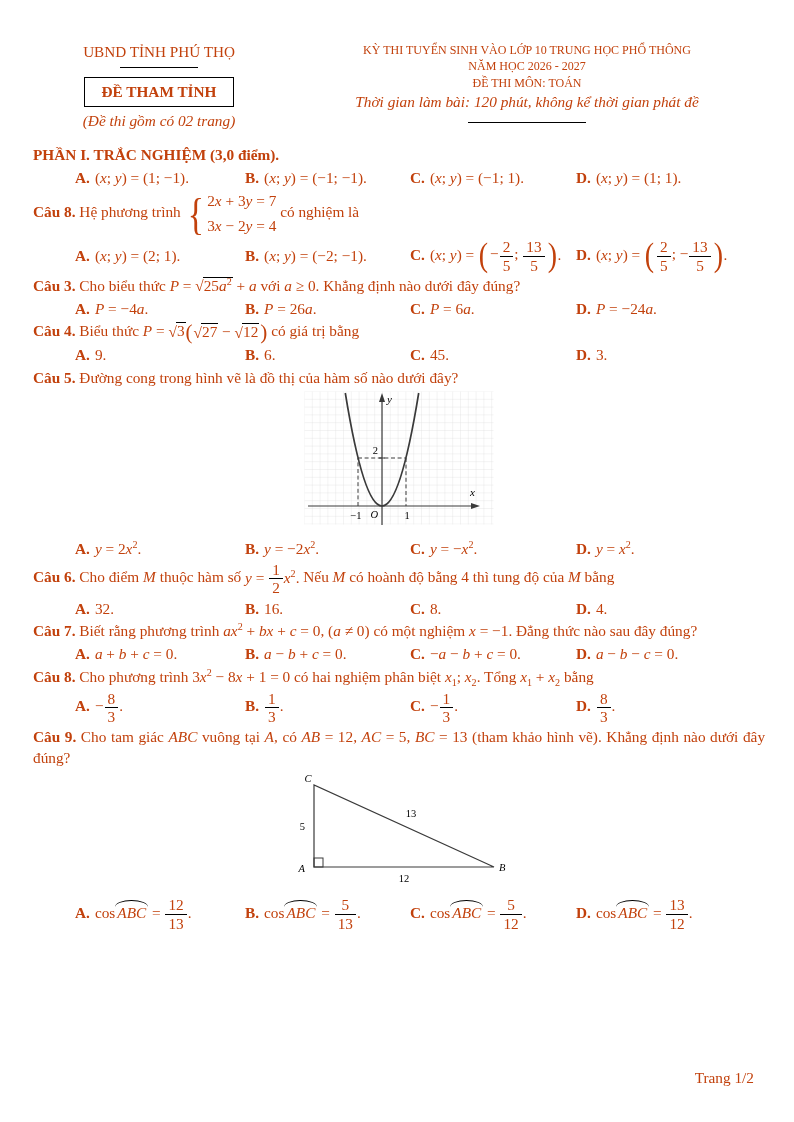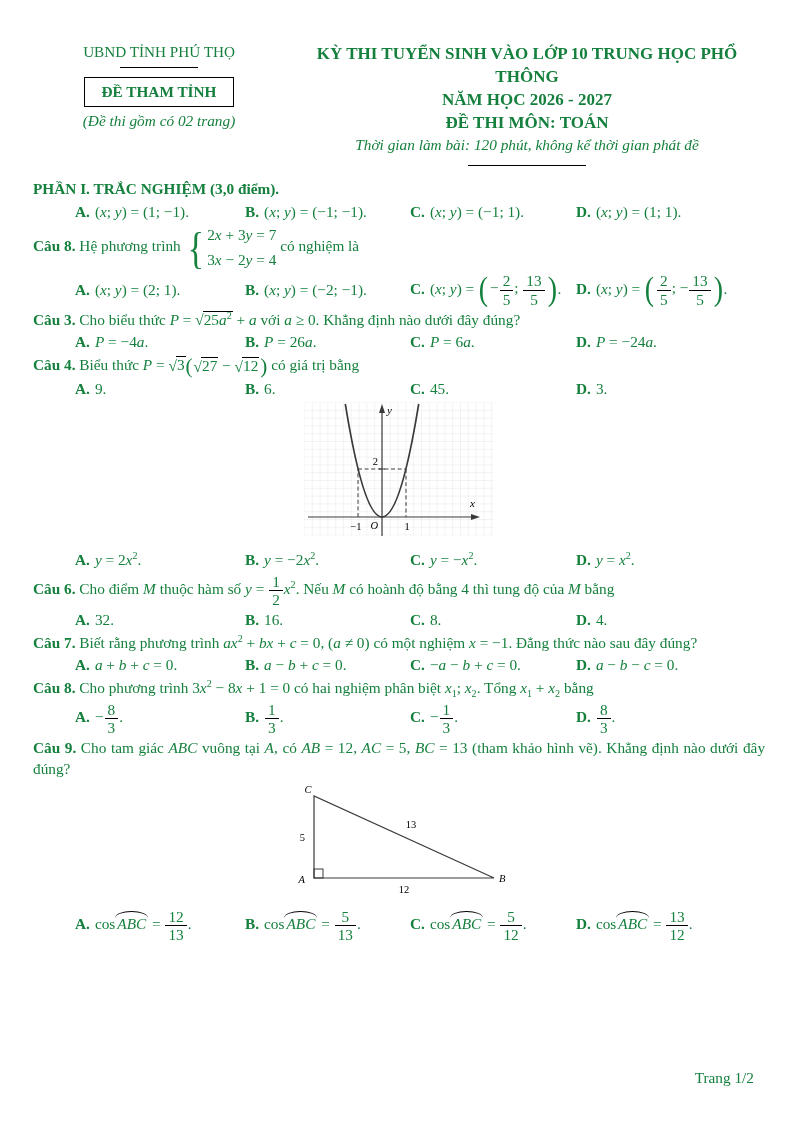--- a/index.html
+++ b/index.html
@@ -1,30 +1,30 @@
 <!DOCTYPE html>
 <html><head>
 <meta charset="utf-8">
 <style>
   html,body{margin:0;padding:0;background:#ffffff;}
   .page{
     width:794px;height:1122px;box-sizing:border-box;background:#fff;
-    font-family:"Liberation Serif", serif;font-size:15.3px;line-height:1.36;color:#15803d;
+    font-family:"Liberation Serif", serif;font-size:15.3px;line-height:1.36;color:#c2410c;
     padding:42px 29px 30px 33px;position:relative;overflow:hidden;
   }
   
   .hdr{display:flex;}
   .hdr-left{width:252px;flex-shrink:0;text-align:center;}
   .hdr-right{flex:1;text-align:center;padding-left:4px;}
   .h-l1{font-size:15.2px;}
   .h-l2{font-weight:bold;font-size:15.2px;}
   .h-rule{width:78px;border-top:1.4px solid #000;margin:4px auto 7px;}
   .h-box{display:inline-block;border:1.7px solid #000;font-weight:bold;padding:4px 16px;margin:2px 0 4px;}
   .h-note{font-style:italic;}
-  .h-r1,.h-r2,.h-r3{font-weight:bold;font-size:17px;}
+  .h-r1,.h-r2,.h-r3{font-weight:normal;font-size:12px;}
   .h-r4{font-style:italic;margin-top:1px;}
   .h-rule2{width:118px;border-top:1.4px solid #000;margin:9px auto 0;}
   
   .sec-title{font-weight:bold;margin-top:13px;}
   .sec-instr{font-style:italic;text-align:justify;}
   .q{margin:0 0 1px 0;}
   .stem{margin:2px 0;text-align:justify;}
   .q-label{font-weight:bold;}
   .opts{display:grid;grid-template-columns:170px 165px 166px 1fr;margin:2px 0 2px 42px;align-items:center;}
   .opt{white-space:nowrap;}
@@ -144,20 +144,21 @@
 
   <span class="opt"><b class="opt-key">B.</b><span class="opt-body">6.</span></span>
 
   <span class="opt"><b class="opt-key">C.</b><span class="opt-body">45.</span></span>
 
   <span class="opt"><b class="opt-key">D.</b><span class="opt-body">3.</span></span>
 </div>
   </section>
 
   <section class="q">
+    <p class="stem"><b class="q-label">Câu 5.</b> <span class="stem-body"><span class="seg-text">Đường cong trong hình vẽ là đồ thị của hàm số nào dưới đây?</span></span></p>
     <div class="fig fig-slot">
   <svg width="190" height="140" viewBox="0 0 190 140" xmlns="http://www.w3.org/2000/svg">
     <defs>
       <pattern id="gp" width="7.8" height="7.8" patternUnits="userSpaceOnUse">
         <path d="M7.8 0H0V7.8" fill="none" stroke="#dedede" stroke-width="0.7"></path>
       </pattern>
     </defs>
     <rect x="0.5" y="0.5" width="189" height="133" fill="url(#gp)"></rect>
     <line x1="4" y1="115" x2="169" y2="115" stroke="#3a3a3a" stroke-width="1.2"></line>
     <polygon points="176,115 167,112 167,118" fill="#3a3a3a"></polygon>

